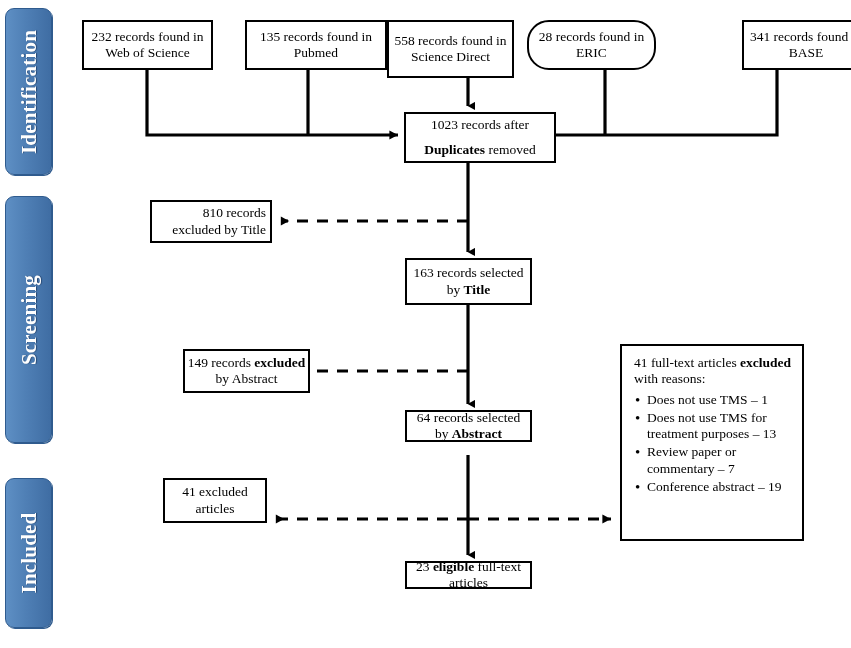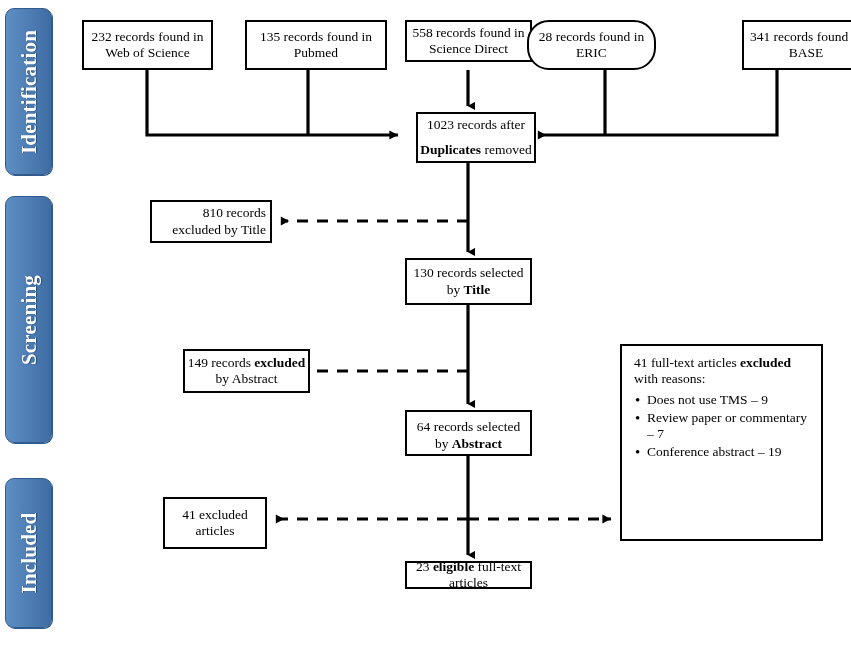--- a/index.html
+++ b/index.html
@@ -150,73 +150,74 @@
   <div class="node" style="left:82px;  top:20px; width:131px; height:50px;">
     <span class="ln">232 records found in</span>
     <span class="ln b">Web of Science</span>
   </div>
 
   <div class="node" style="left:245px; top:20px; width:142px; height:50px;">
     <span class="ln">135 records found in</span>
     <span class="ln b">Pubmed</span>
   </div>
 
-  <div class="node" style="left:405px; top:20px; width:127px; height:42px;">
+  <div class="node" style="left:387px; top:20px; width:127px; height:58px;">
     <span class="ln">558 records found in</span>
     <span class="ln b">Science Direct</span>
   </div>
 
   <div class="node" style="left:527px; top:20px; width:129px; height:50px;border-radius:22px;">
     <span class="ln">28 records found in</span>
     <span class="ln b">ERIC</span>
   </div>
 
   <div class="node" style="left:714px; top:20px; width:128px; height:50px;margin-left:28px;">
     <span class="ln">341 records found in</span>
     <span class="ln b">BASE</span>
   </div>
 
-  <div class="node" style="left:416px; top:112px; width:120px; height:51px;gap:8px;">
+  <div class="node" style="left:404px; top:112px; width:152px; height:51px;gap:8px;">
     <span class="ln">1023 records after</span>
     <span class="ln"><b>Duplicates</b><span> </span><span>removed</span></span>
   </div>
 
   <div class="node" style="left:150px; top:200px; width:122px; height:43px;align-items:flex-end;">
     <span class="ln">810 records</span>
     <span class="ln b">excluded by Title</span>
   </div>
 
   <div class="node" style="left:405px; top:258px; width:127px; height:47px;">
-    <span class="ln">130 records selected</span>
+    <span class="ln">163 records selected</span>
     <span class="ln"><span>by </span><b>Title</b></span>
   </div>
 
   <div class="node" style="left:143px; top:349px; width:127px; height:44px;margin-left:40px;">
     <span class="ln"><span>149 records </span><b>excluded</b></span>
     <span class="ln">by Abstract</span>
   </div>
 
-  <div class="node" style="left:405px; top:410px; width:127px; height:46px;justify-content:flex-end;">
+  <div class="node" style="left:405px; top:410px; width:127px; height:32px;">
     <span class="ln">64 records selected</span>
     <span class="ln"><span>by </span><b>Abstract</b></span>
   </div>
 
-  <div class="node" style="left:163px; top:497px; width:104px; height:52px;">
+  <div class="node" style="left:163px; top:478px; width:104px; height:45px;">
     <span class="ln b">41 excluded</span>
     <span class="ln">articles</span>
   </div>
 
   <div class="node" style="left:405px; top:561px; width:127px; height:28px;">
     <span class="ln"><span>23 </span><b>eligible</b><span> full-text</span></span>
     <span class="ln">articles</span>
   </div>
 
-  <div class="node left-align" style="left:620px; top:344px; width:203px; height:197px;">
+  <div class="node left-align" style="left:620px; top:344px; width:184px; height:197px;">
     <span class="ln"><span>41 full-text articles </span><b>excluded</b></span>
     <span class="ln">with reasons:</span>
     <ul class="reasons-list">
-      <li>Does not use TMS – 9</li>
+      <li>Does not use TMS – 1</li>
+      <li>Does not use TMS for treatment purposes – 13</li>
       <li>Review paper or commentary – 7</li>
       <li>Conference abstract – 19</li>
     </ul>
   </div>
 
 </div>
 
 </body></html>

